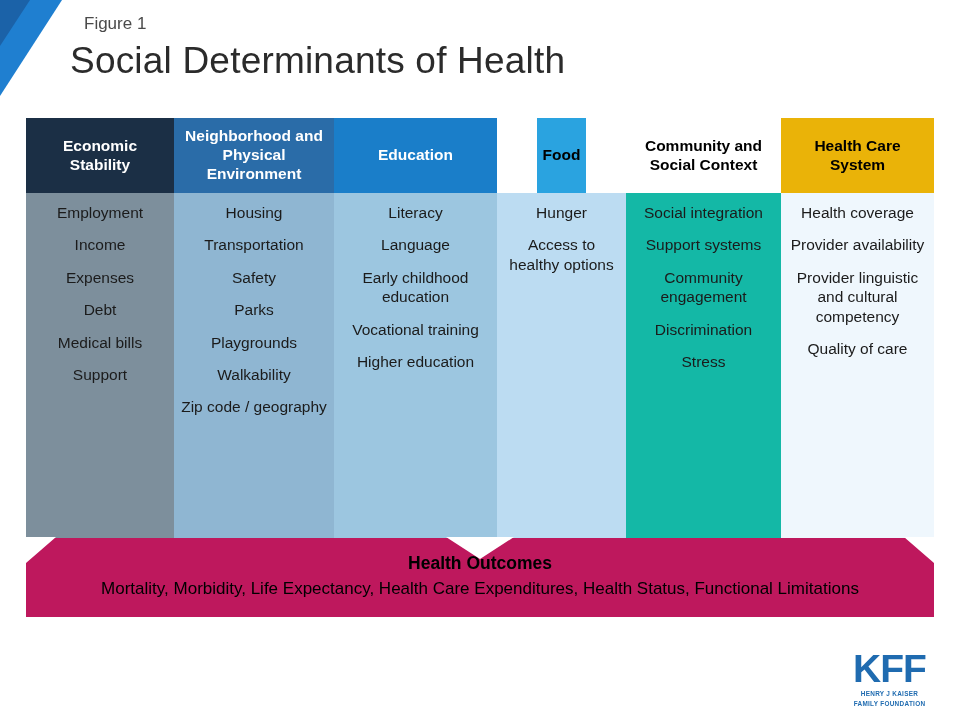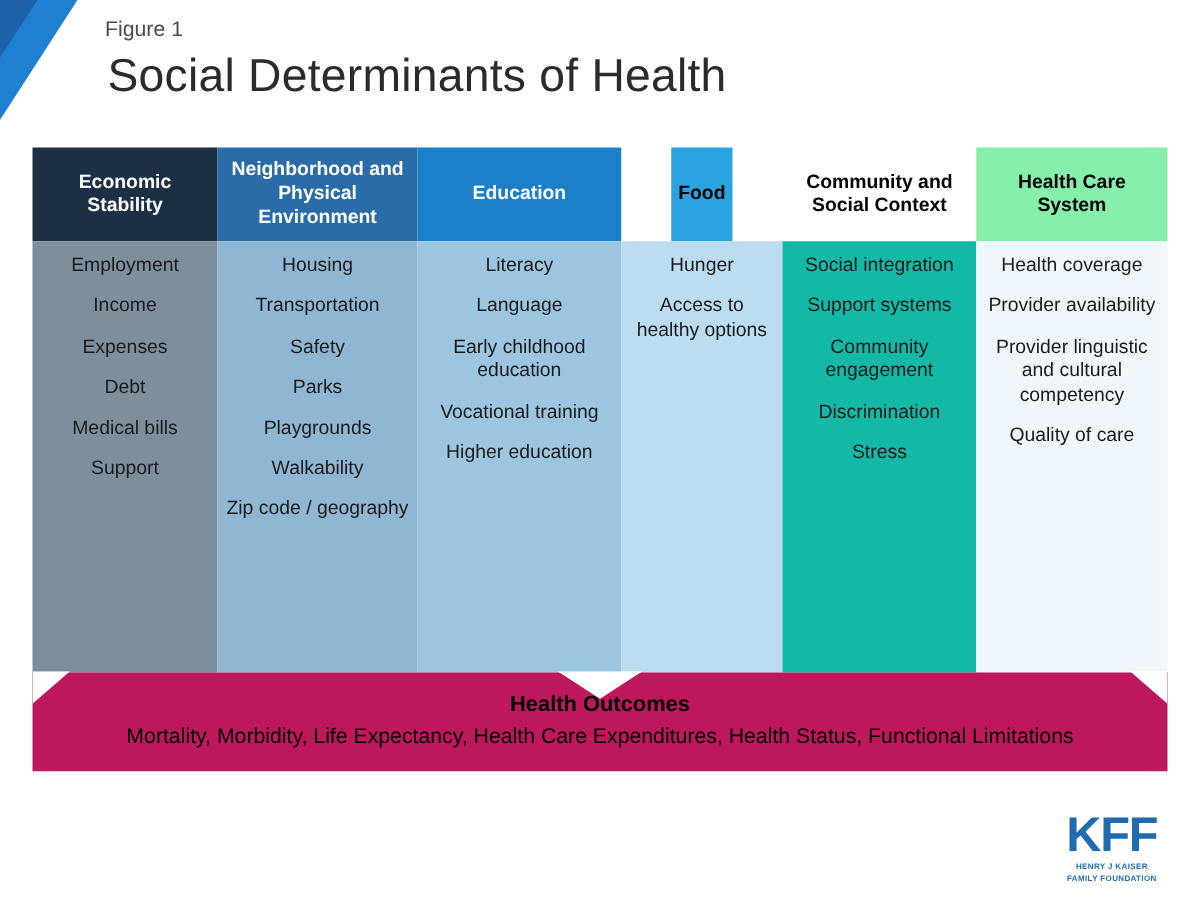--- a/index.html
+++ b/index.html
@@ -33,21 +33,20 @@
     color: #4a4a4a;
   }
 
   .page-title {
     position: absolute;
     left: 70px;
     top: 40px;
     font-size: 37px;
     color: #2b2b2b;
     letter-spacing: 0.2px;
-    margin-left: 16px;
   }
 
   
   .diagram {
     position: absolute;
     left: 26px;
     top: 118px;
     width: 908px;
   }
 
@@ -221,21 +220,21 @@
       <div class="col-body" style="background:#14b8a6;">
         <div class="item">Social integration</div>
         <div class="item">Support systems</div>
         <div class="item">Community engagement</div>
         <div class="item">Discrimination</div>
         <div class="item">Stress</div>
       </div>
     </div>
 
     <div class="col c5">
-      <div class="col-head" style="background:#86efac;color:#000000;">Health Care System</div>
+      <div class="col-head" style="background:#eab308;color:#000000;">Health Care System</div>
       <div class="col-body" style="background:#eff7fd;">
         <div class="item">Health coverage</div>
         <div class="item">Provider availability</div>
         <div class="item">Provider linguistic and cultural competency</div>
         <div class="item">Quality of care</div>
       </div>
     </div>
 
   </div>
 

